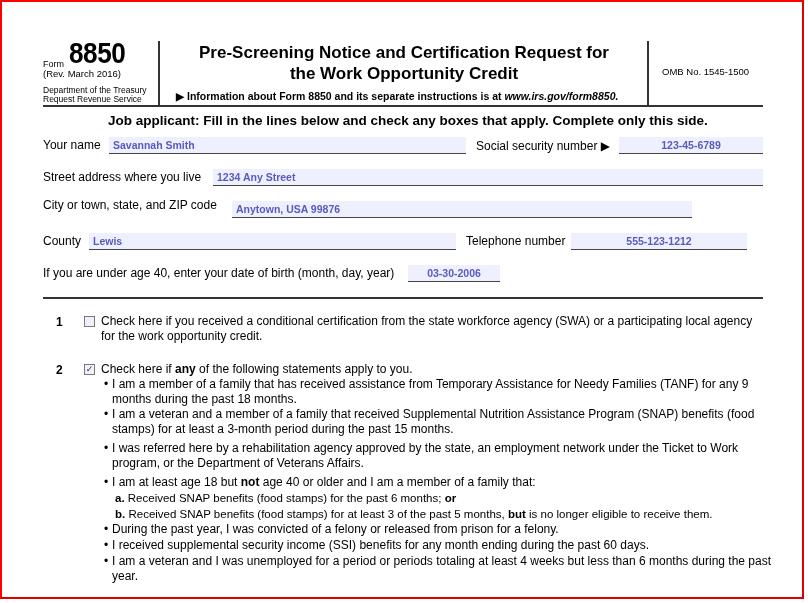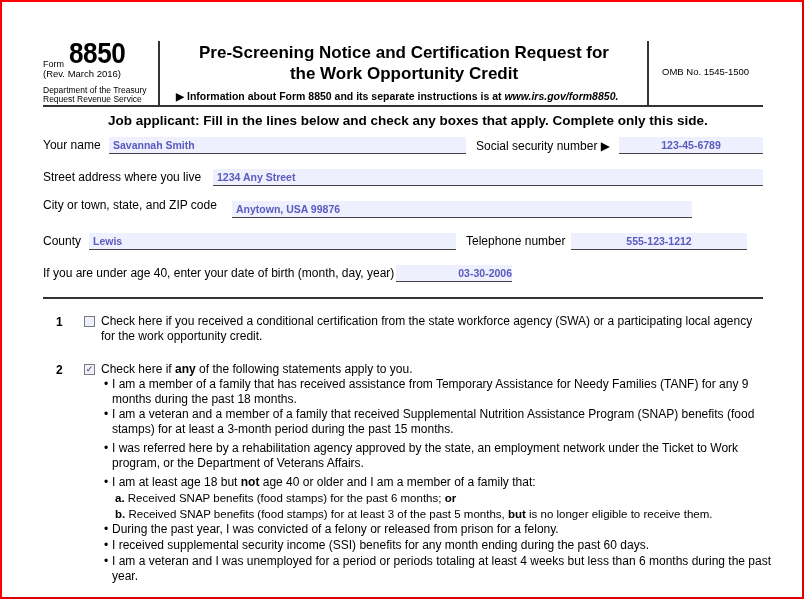--- a/index.html
+++ b/index.html
@@ -69,21 +69,21 @@
 
 <div class="abs label" style="left:43px;top:198px;">City or town, state, and ZIP code</div>
 <div class="field" style="left:232px;top:201px;width:460px;">Anytown, USA 99876</div>
 
 <div class="abs label" style="left:43px;top:234px;">County</div>
 <div class="field" style="left:89px;top:233px;width:367px;">Lewis</div>
 <div class="abs label" style="left:466px;top:234px;">Telephone number</div>
 <div class="field center" style="left:571px;top:233px;width:176px;">555-123-1212</div>
 
 <div class="abs label" style="left:43px;top:266px;">If you are under age 40, enter your date of birth (month, day, year)</div>
-<div class="field center" style="left:396px;top:265px;width:116px;text-align:right;">03-30-2006</div>
+<div class="field center" style="left:408px;top:265px;width:92px;">03-30-2006</div>
 
 <div class="hline" style="left:43px;top:297px;width:720px;height:1.5px;"></div>
 
 <div class="abs itemnum" style="left:56px;top:315px;">1</div>
 <div class="cb" style="left:84px;top:316px;"></div>
 <div class="abs txt" style="left:101px;top:314px;">Check here if you received a conditional certification from the state workforce agency (SWA) or a participating local agency</div>
 <div class="abs txt" style="left:101px;top:329px;">for the work opportunity credit.</div>
 
 <div class="abs itemnum" style="left:56px;top:363px;">2</div>
 <div class="cb" style="left:84px;top:364px;">

